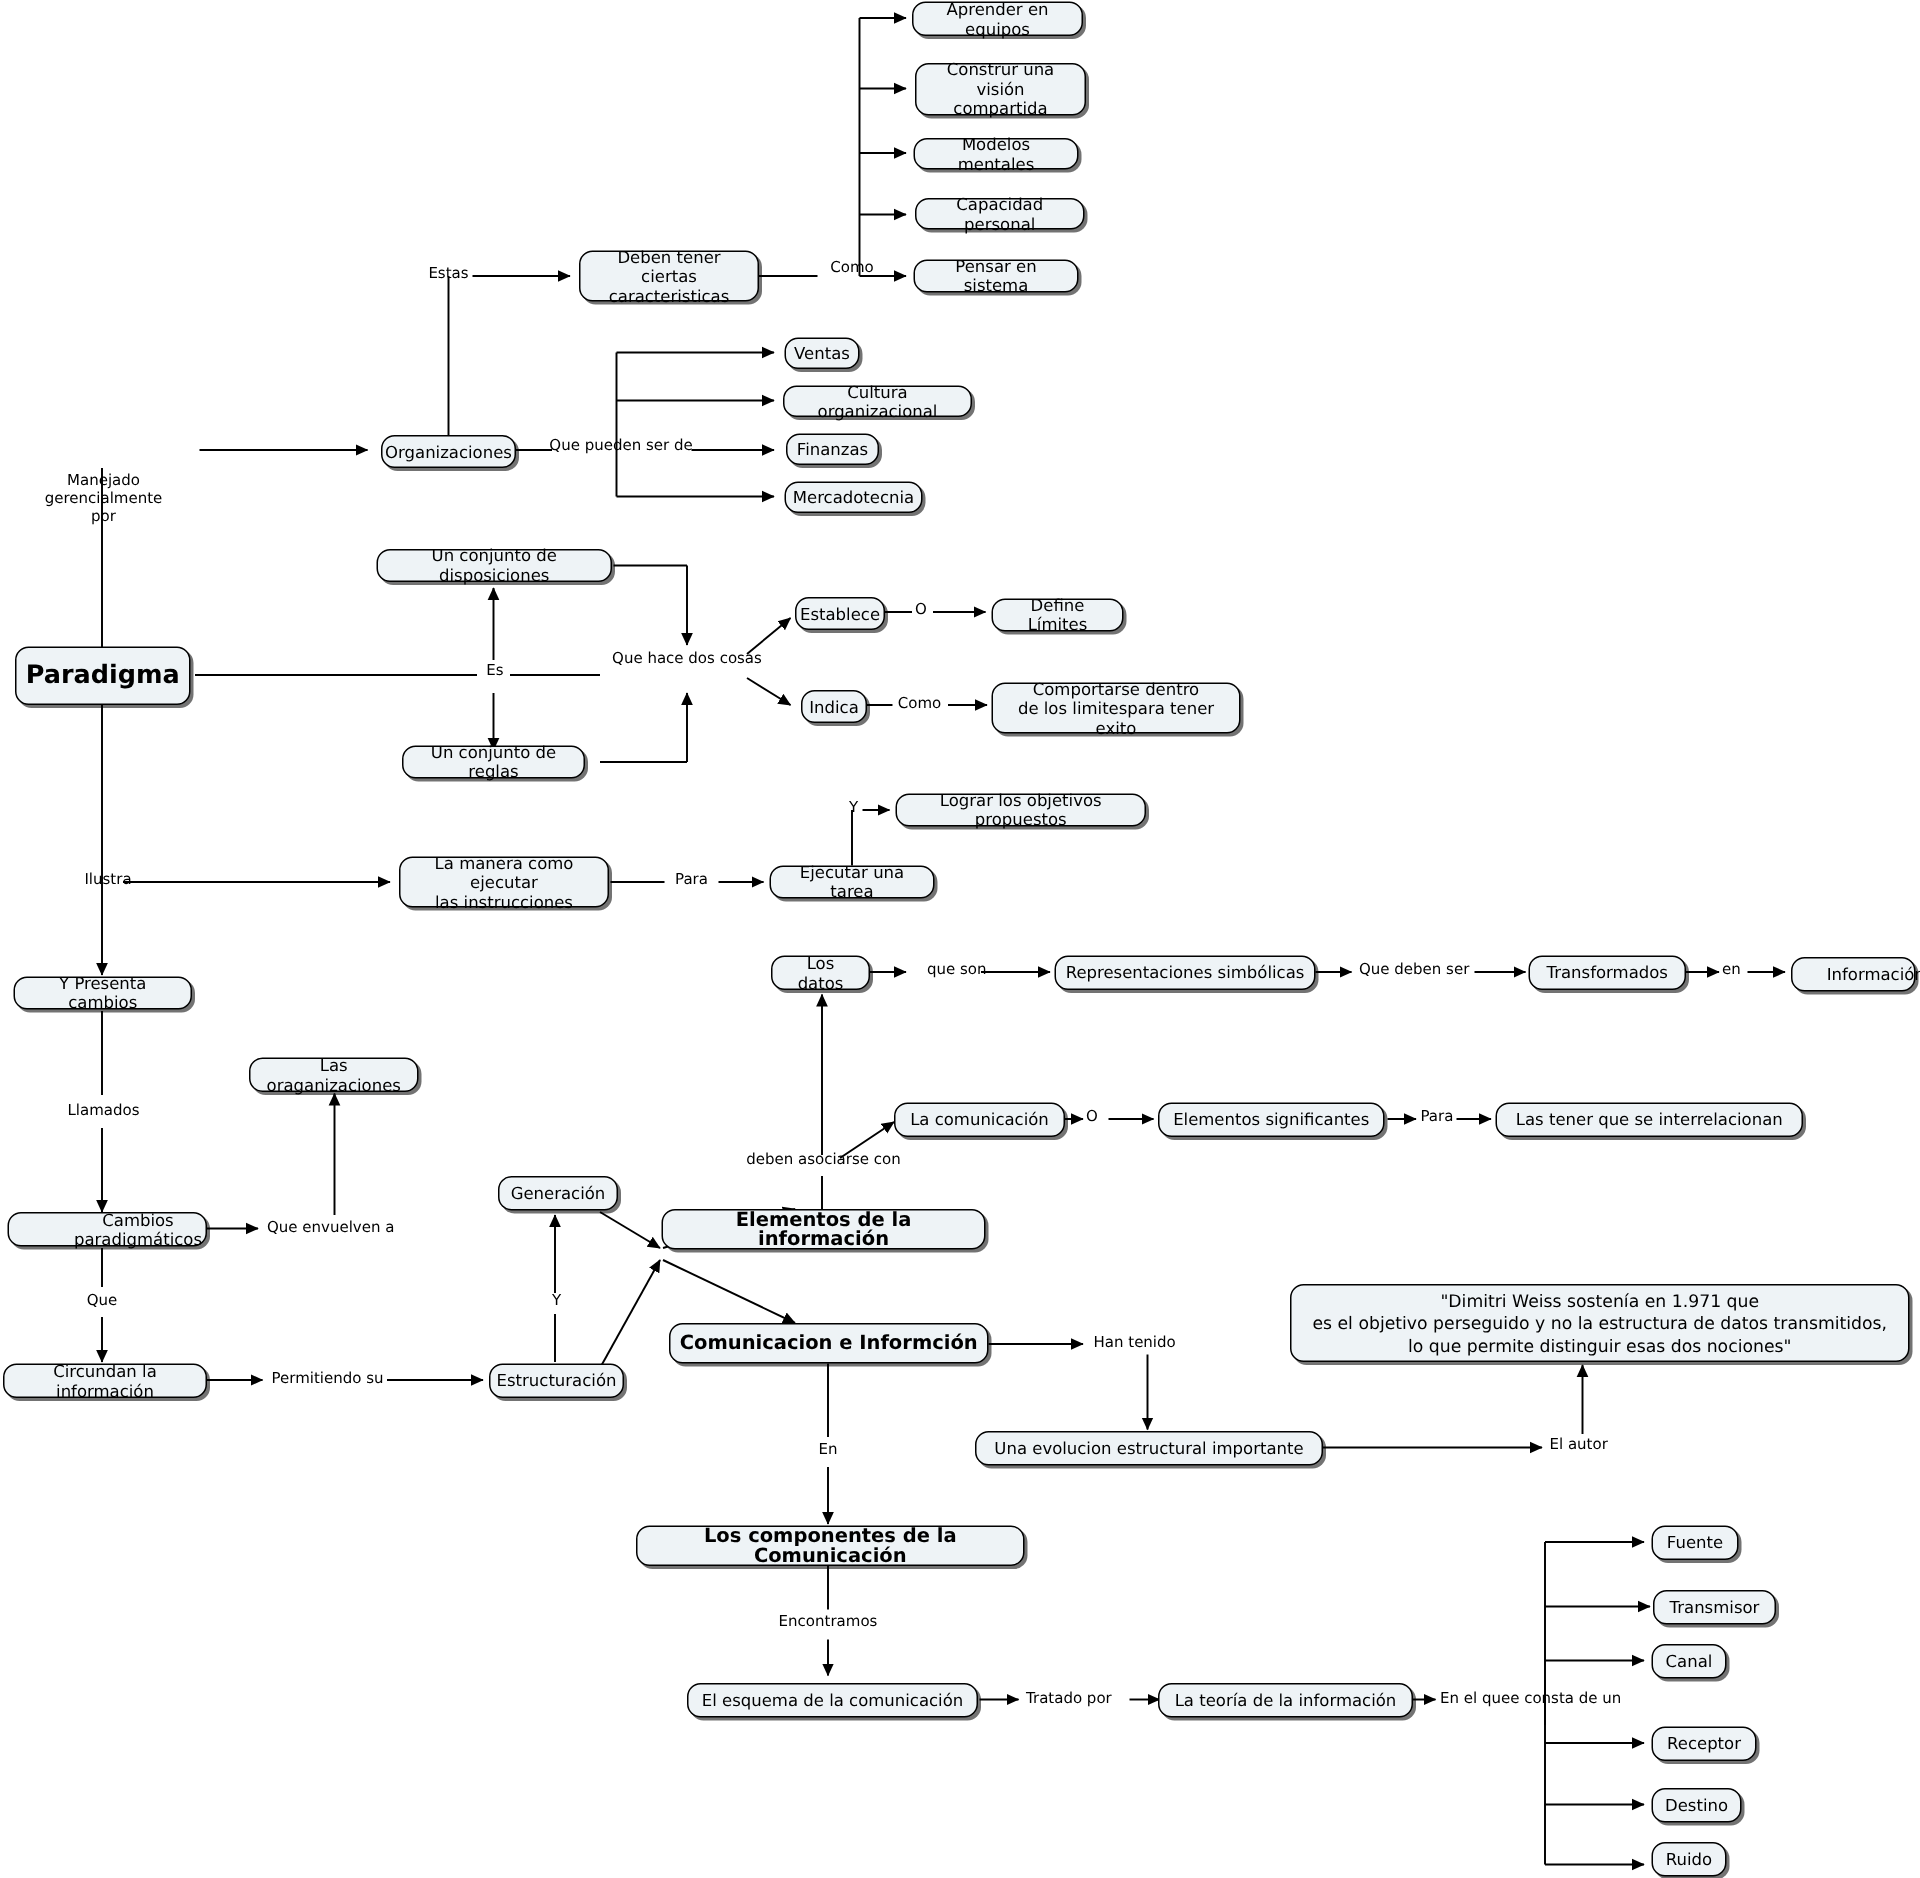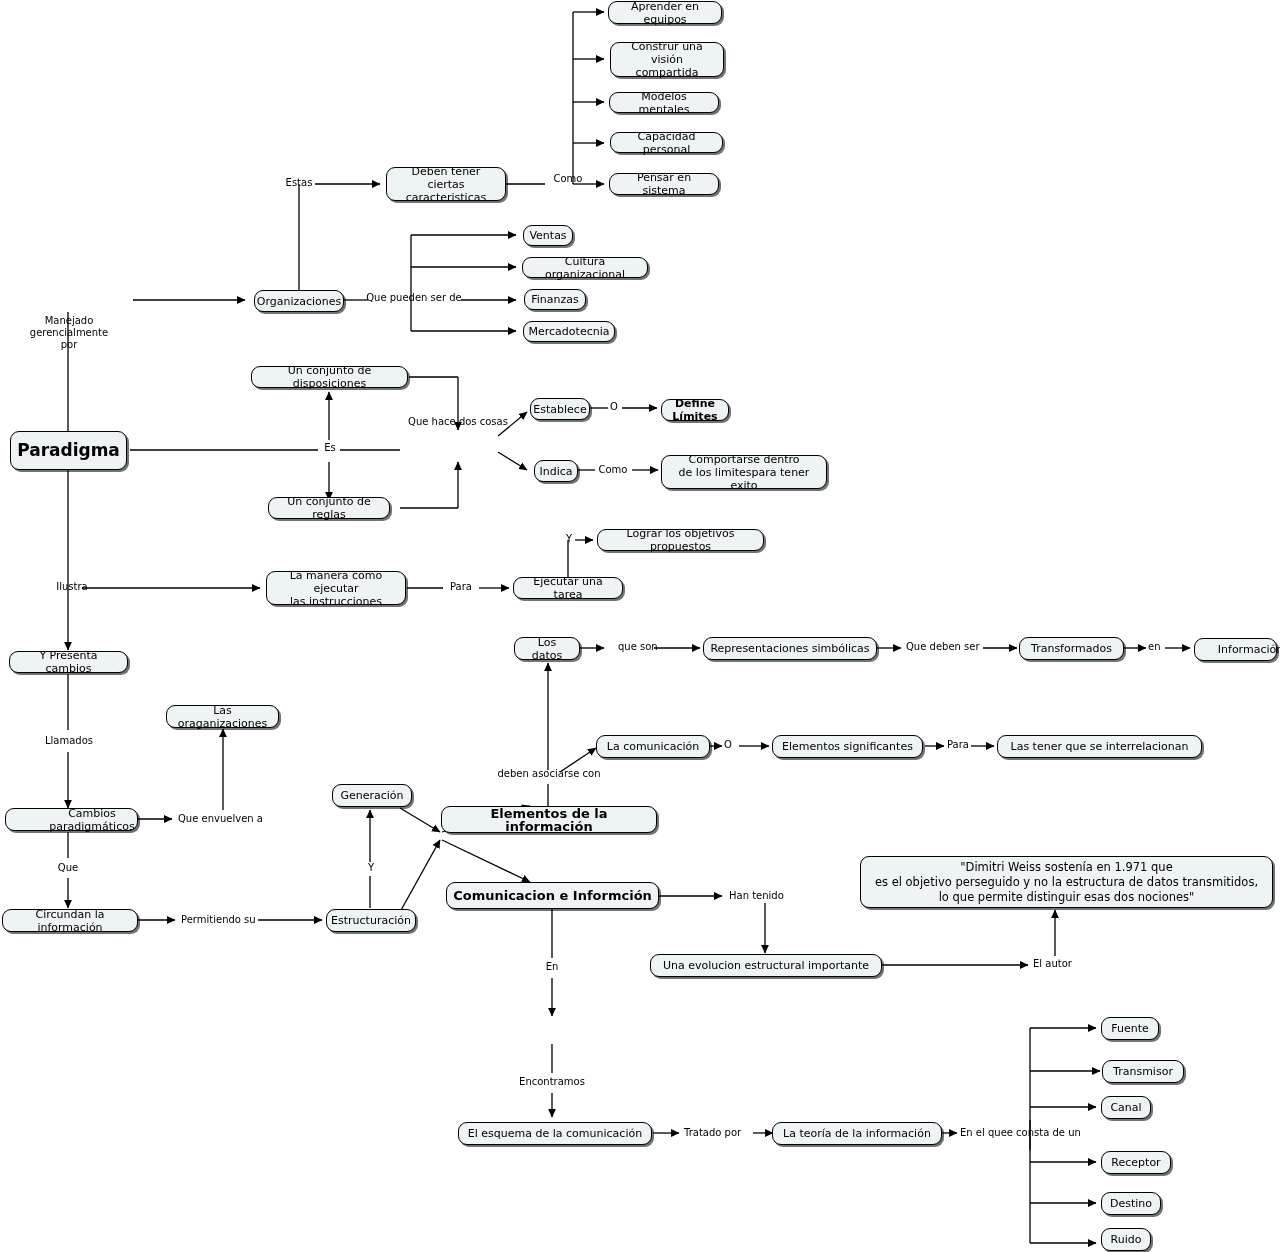--- a/index.html
+++ b/index.html
@@ -240,25 +240,25 @@
   <div class="node" style="left:524px; top:289px; width:62px; height:21px;">Finanzas</div>
   <div class="node" style="left:523px; top:321px; width:92px; height:21px;">Mercadotecnia</div>
 
   <div class="node big" style="left:10px; top:431px; width:117px; height:39px;">Paradigma</div>
 
   <div class="linklabel" style="left:320px; top:442px; width:20px;">Es</div>
 
   <div class="node" style="left:251px; top:366px; width:157px; height:22px;">Un conjunto de disposiciones</div>
   <div class="node" style="left:268px; top:497px; width:122px; height:22px;">Un conjunto de reglas</div>
 
-  <div class="linklabel" style="left:400px; top:416px; width:116px;">Que hace dos cosas</div>
+  <div class="linklabel" style="left:400px; top:434px; width:116px;">Que hace dos cosas</div>
 
   <div class="node" style="left:530px; top:398px; width:60px; height:22px;">Establece</div>
   <div class="linklabel" style="left:605px; top:401px; width:18px;">O</div>
-  <div class="node" style="left:661px; top:399px; width:68px; height:22px;font-weight:bold;">Define Límites</div>
+  <div class="node" style="left:661px; top:399px; width:88px; height:22px;">Define Límites</div>
 
   <div class="node" style="left:534px; top:460px; width:44px; height:22px;">Indica</div>
   <div class="linklabel" style="left:593px; top:464px; width:40px;">Como</div>
   <div class="node" style="left:661px; top:455px; width:166px; height:34px;">Comportarse dentro
 de los limitespara tener exito</div>
 
   <div class="linklabel" style="left:50px; top:581px; width:44px;">Ilustra</div>
   <div class="node" style="left:266px; top:571px; width:140px; height:34px;">La manera como ejecutar
 las instrucciones</div>
   <div class="linklabel" style="left:444px; top:581px; width:34px;">Para</div>
@@ -299,20 +299,21 @@
   <div class="node" style="left:997px; top:735px; width:205px; height:23px;">Las tener que se interrelacionan</div>
 
   <div class="linklabel" style="left:729px; top:890px; width:64px; text-align:left;">Han tenido</div>
   <div class="node" style="left:650px; top:954px; width:232px; height:23px;">Una evolucion estructural importante</div>
   <div class="linklabel" style="left:1033px; top:958px; width:56px; text-align:left;">El autor</div>
   <div class="node quote" style="left:860px; top:856px; width:413px; height:52px;">"Dimitri Weiss sostenía en 1.971 que
 es el objetivo perseguido y no la estructura de datos transmitidos,
 lo que permite distinguir esas dos nociones"</div>
 
   <div class="linklabel" style="left:540px; top:961px; width:24px;">En</div>
+  <div class="node bold" style="left:424px; top:1017px; width:259px; height:27px;">Los componentes de la Comunicación</div>
   <div class="linklabel" style="left:516px; top:1076px; width:72px;">Encontramos</div>
   <div class="node" style="left:458px; top:1122px; width:194px; height:23px;">El esquema de la comunicación</div>
   <div class="linklabel" style="left:684px; top:1127px; width:68px; text-align:left;">Tratado por</div>
   <div class="node" style="left:772px; top:1122px; width:170px; height:23px;">La teoría de la información</div>
   <div class="linklabel" style="left:960px; top:1127px; width:126px; text-align:left;">En el quee consta de un</div>
 
   <div class="node" style="left:1101px; top:1017px; width:58px; height:23px;">Fuente</div>
   <div class="node" style="left:1102px; top:1060px; width:82px; height:23px;">Transmisor</div>
   <div class="node" style="left:1101px; top:1096px; width:50px; height:23px;">Canal</div>
   <div class="node" style="left:1101px; top:1151px; width:70px; height:23px;">Receptor</div>

